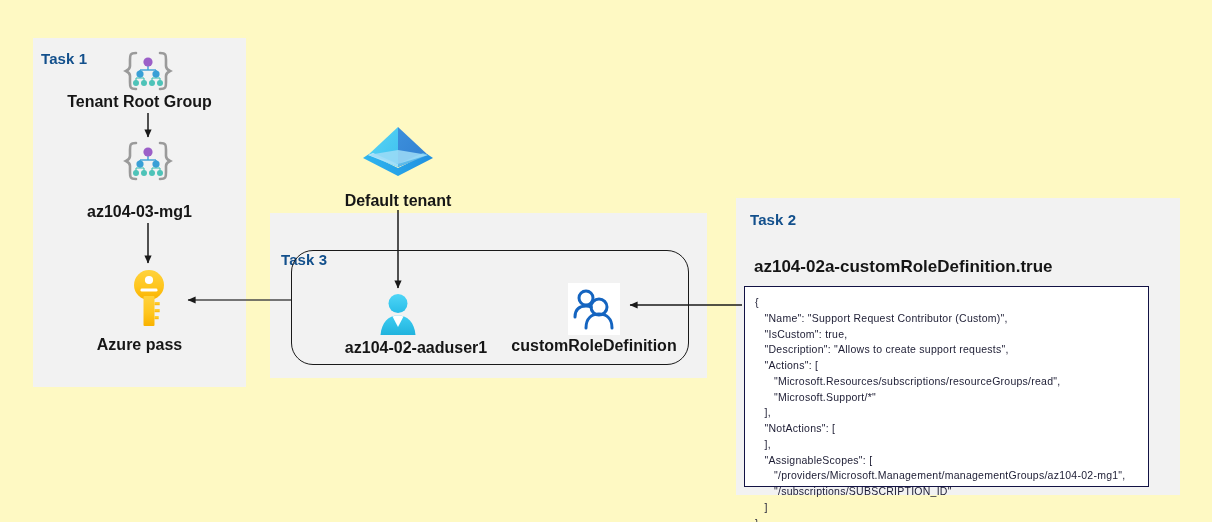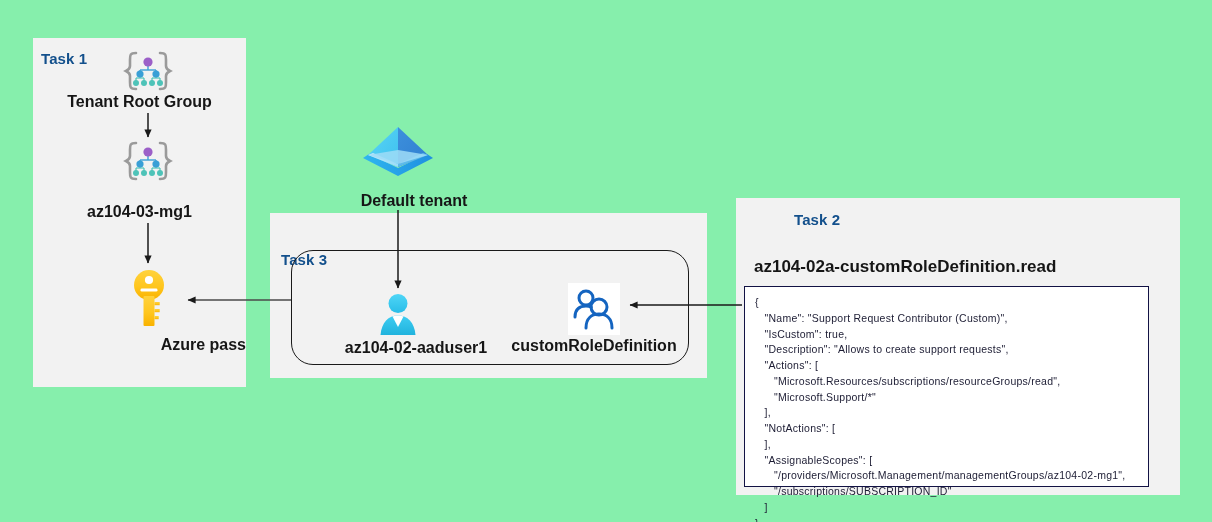--- a/index.html
+++ b/index.html
@@ -7,21 +7,21 @@
     padding: 0;
     background: #ffffff;
   }
   body {
     font-family: "Liberation Sans", sans-serif;
   }
   #canvas {
     position: relative;
     width: 1212px;
     height: 522px;
-    background: #86efac;
+    background: #fef9c3;
     overflow: hidden;
   }
   .panel {
     position: absolute;
     background: #f2f2f2;
   }
   .task-label {
     position: absolute;
     color: #13508c;
     font-weight: bold;
@@ -31,21 +31,21 @@
   }
   .node-label {
     position: absolute;
     color: #161616;
     font-weight: bold;
     font-size: 16px;
     text-align: center;
     line-height: 1.25;
     white-space: nowrap;
   }
-  .node-label.wrap { white-space: normal; text-align: right; }
+  .node-label.wrap { white-space: normal; }
 
   .icon-box {
     position: absolute;
   }
 
   
   .round-box {
     position: absolute;
     border: 1.6px solid #1a1a1a;
     border-radius: 22px;
@@ -194,21 +194,21 @@
         </linearGradient>
       </defs>
       <path d="M41 56 L6 38 L12 34 L41 48 L70 34 L76 38 Z" fill="url(#tenBase)"></path>
       <path d="M41 7 L11 35 L41 47 Z" fill="url(#tenL)"></path>
       <path d="M41 7 L71 35 L41 47 Z" fill="url(#tenR)"></path>
       <path d="M11 35 L41 47 L41 44 L16 33 Z" fill="url(#tenBL)"></path>
       <path d="M71 35 L41 47 L41 44 L66 33 Z" fill="url(#tenBR)"></path>
       <path d="M11 35 L41 44 L71 35 L41 30 Z" fill="#9fdcf7" opacity="0.85"></path>
     </svg>
   </div>
-  <div class="node-label" style="left:314px; top:191px; width:200px;">Default tenant</div>
+  <div class="node-label" style="left:298px; top:191px; width:200px;">Default tenant</div>
 
   <div class="panel" style="left:270px; top:213px; width:437px; height:165px;"></div>
   <div class="task-label" style="left:281px; top:226px;margin-top:25px;">Task 3</div>
 
   <div class="round-box" style="left:291px; top:250px; width:396px; height:113px;"></div>
 
   <div class="icon-box" style="left:375px; top:291px; width:46px; height:46px;">
     <svg class="inline-icon" width="46" height="46" viewBox="0 0 46 46">
       <defs>
         <linearGradient id="uHead" x1="0" y1="0" x2="0" y2="1">
@@ -231,22 +231,22 @@
     <svg class="inline-icon" width="52" height="52" viewBox="0 0 52 52">
       <circle cx="18" cy="15" r="7" fill="none" stroke="#1464c0" stroke-width="3"></circle>
       <path d="M7 34 C7 26, 12 23, 18 23 C20 23, 21.8 23.4, 23.3 24.2" fill="none" stroke="#1464c0" stroke-width="3" stroke-linecap="round"></path>
       <circle cx="31" cy="24" r="8" fill="none" stroke="#1464c0" stroke-width="3"></circle>
       <path d="M18 45 C18 35, 24 31, 31 31 C38 31, 44 35, 44 45" fill="none" stroke="#1464c0" stroke-width="3" stroke-linecap="round"></path>
     </svg>
   </div>
   <div class="node-label" style="left:494px; top:336px; width:200px;">customRoleDefinition</div>
 
   <div class="panel" style="left:736px; top:198px; width:444px; height:297px;"></div>
-  <div class="task-label" style="left:750px; top:211px;margin-left:44px;">Task 2</div>
-  <div class="json-title" style="left:754px; top:257px;">az104-02a-customRoleDefinition.read</div>
+  <div class="task-label" style="left:750px; top:211px;">Task 2</div>
+  <div class="json-title" style="left:754px; top:257px;">az104-02a-customRoleDefinition.true</div>
 
   <div class="json-box" style="left:744px; top:286px; width:405px; height:201px;">
     <pre class="json-code">{
    "Name": "Support Request Contributor (Custom)",
    "IsCustom": true,
    "Description": "Allows to create support requests",
    "Actions": [
       "Microsoft.Resources/subscriptions/resourceGroups/read",
       "Microsoft.Support/*"
    ],

